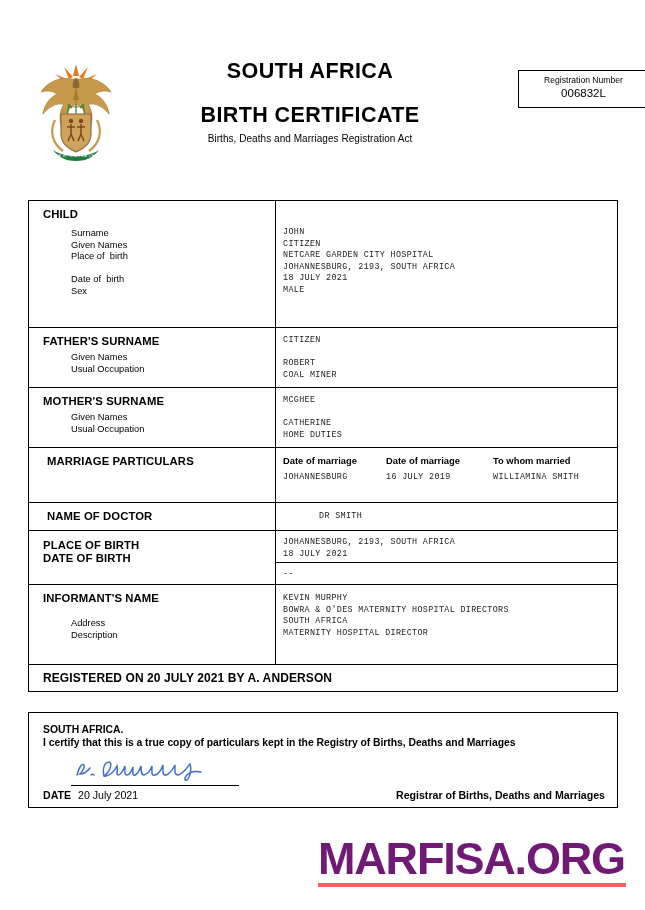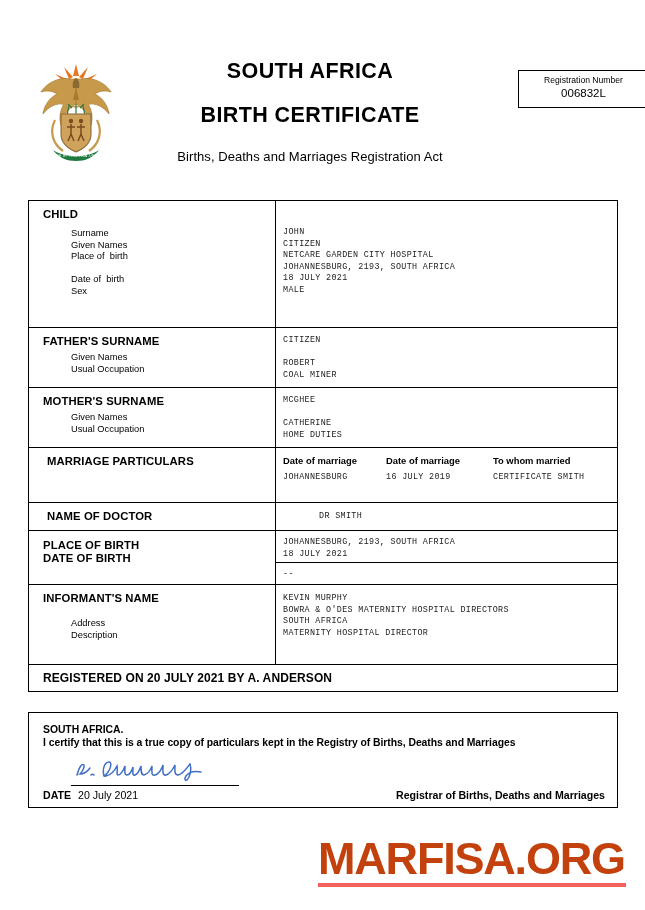--- a/index.html
+++ b/index.html
@@ -40,22 +40,22 @@
     line-height: 1.1;
   }
   .title-line2 {
     font-size: 21.5px;
     font-weight: bold;
     letter-spacing: 0.4px;
     line-height: 1.1;
     margin-top: 20px;
   }
   .subtitle {
-    font-size: 13px;
-    margin-top: 22px;
+    font-size: 10px;
+    margin-top: 6px;
     letter-spacing: 0.05px;
   }
   .regbox {
     position: absolute;
     left: 518px; top: 70px;
     width: 131px; height: 38px;
     border: 1.1px solid #000;
     text-align: center;
     box-sizing: border-box;
     padding-top: 4px;
@@ -224,21 +224,21 @@
   .logo {
     position: absolute;
     left: 318px; top: 836px;
     width: 312px;
   }
   .logo-text {
     font-size: 45px;
     font-weight: bold;
     letter-spacing: -1.2px;
     line-height: 1;
-    color: #c2410c;
+    color: #701a75;
     font-family: "Liberation Sans", sans-serif;
   }
   .logo-rule {
     margin-top: 2px;
     height: 4px;
     background: #f2635f;
     width: 308px;
   }
 </style>
 </head>
@@ -376,21 +376,21 @@
         <div class="marr-col-1">
           <div class="marr-head">Date of marriage</div>
           <div class="mono marr-val">JOHANNESBURG</div>
         </div>
         <div class="marr-col-2">
           <div class="marr-head">Date of marriage</div>
           <div class="mono marr-val">16 JULY 2019</div>
         </div>
         <div class="marr-col-3">
           <div class="marr-head">To whom married</div>
-          <div class="mono marr-val">CERTIFICATE SMITH</div>
+          <div class="mono marr-val">WILLIAMINA SMITH</div>
         </div>
       </div>
     </div>
   </div>
 
   <div class="row row-doctor">
     <div class="col-left">
       <div class="sec-title indent2">NAME OF DOCTOR</div>
     </div>
     <div class="col-right">

